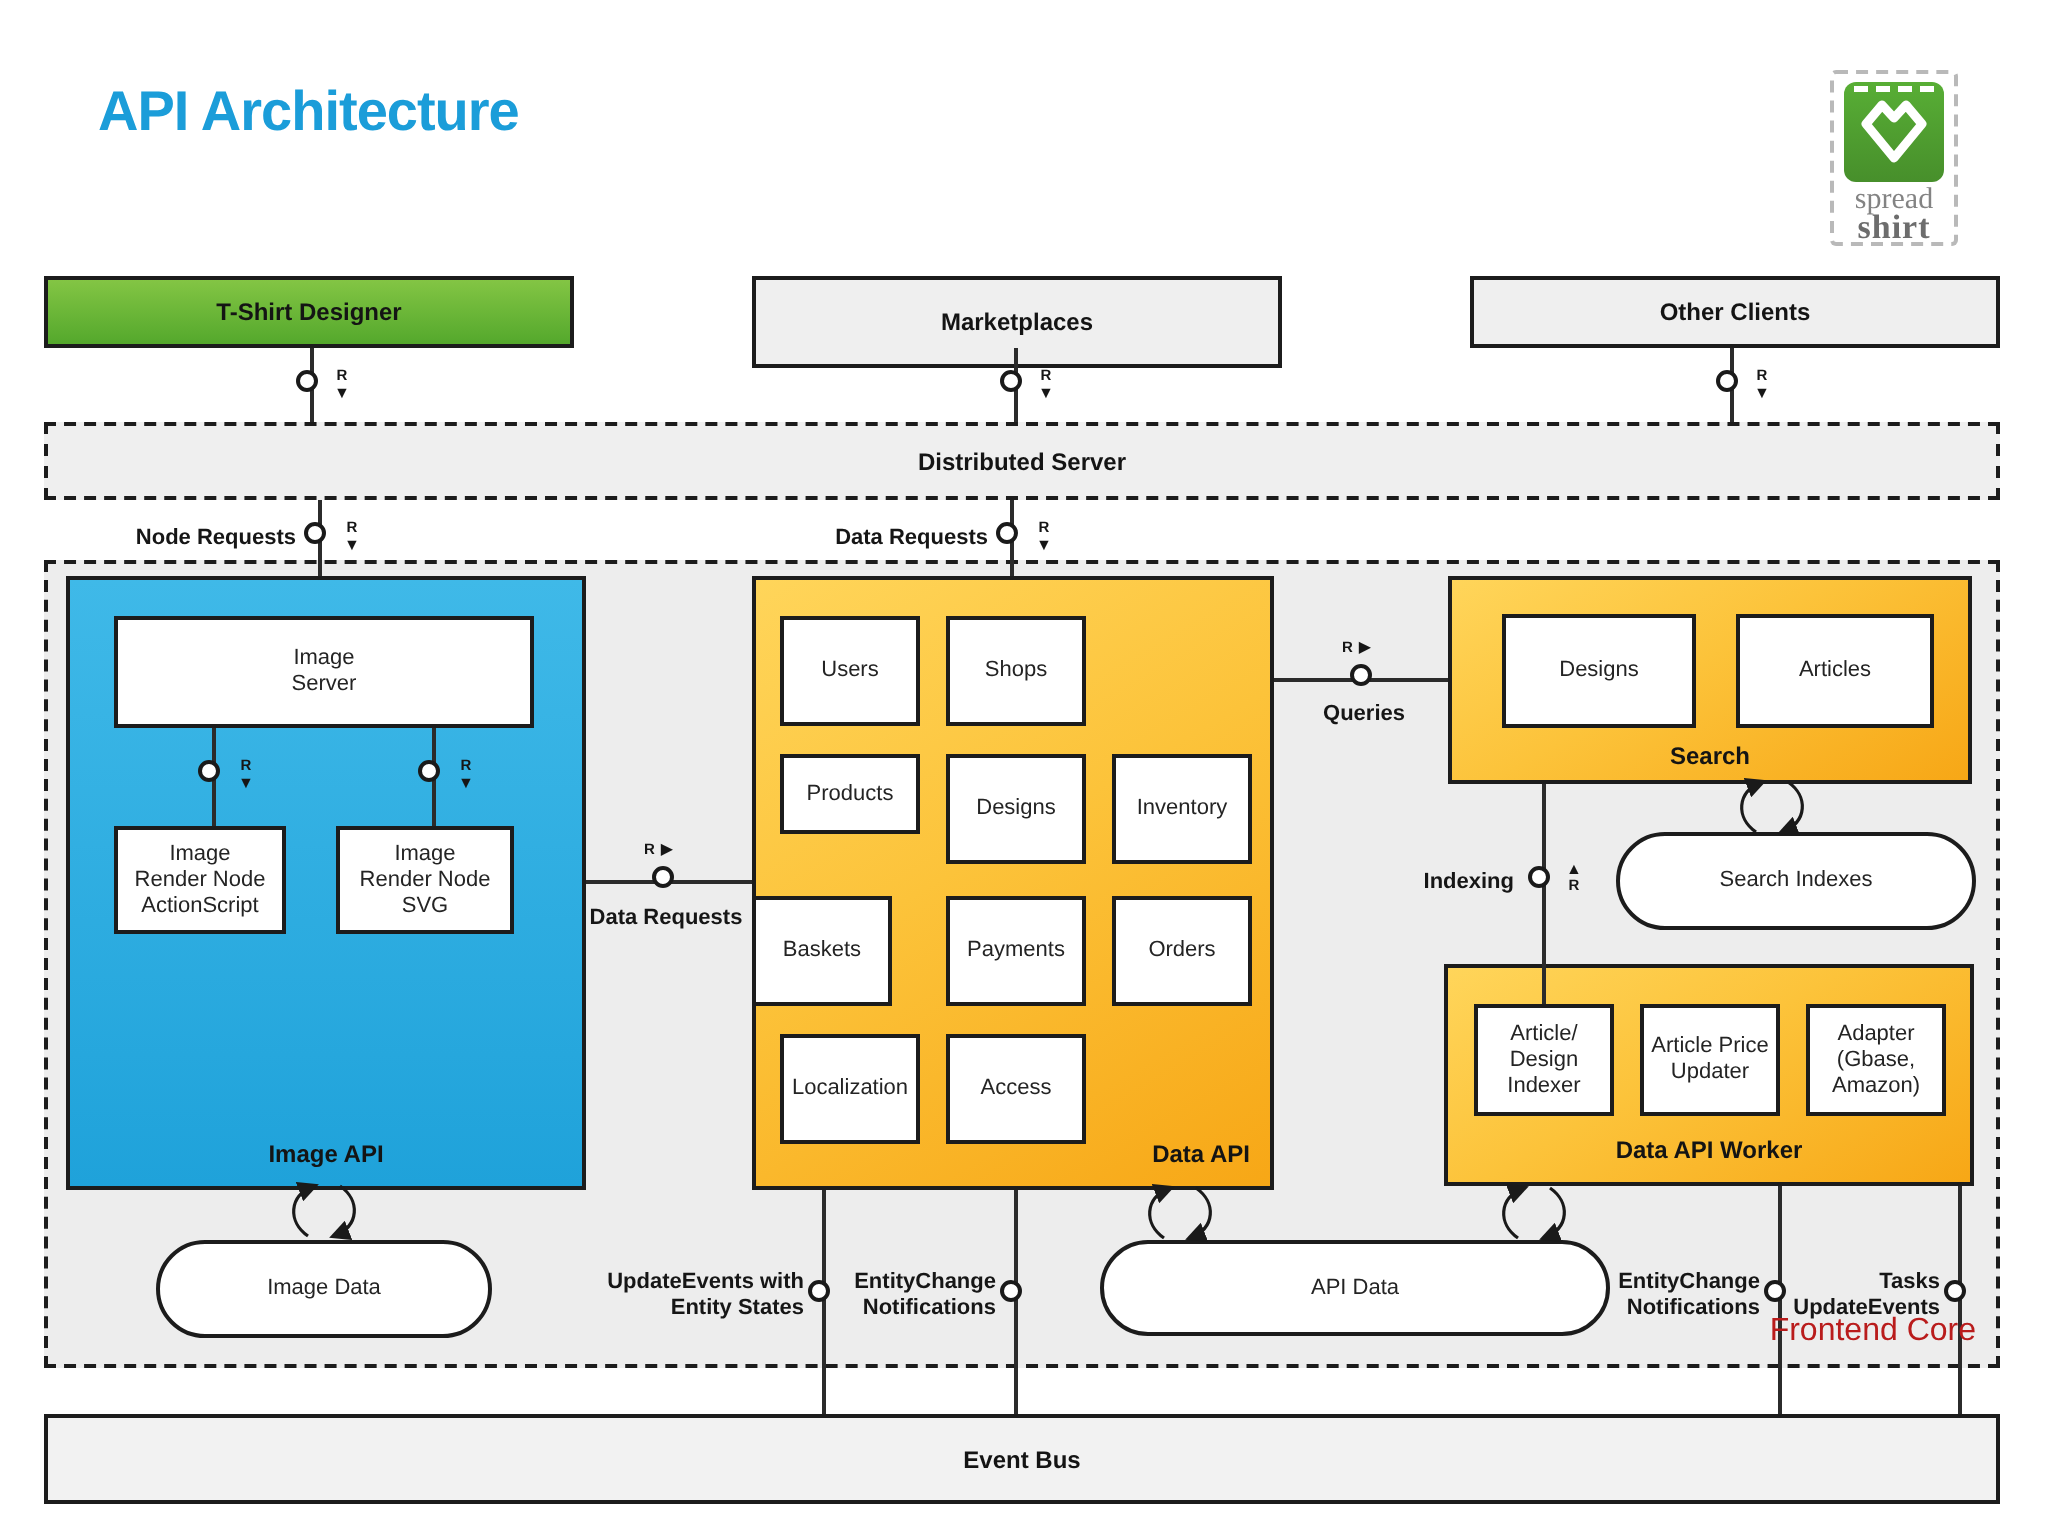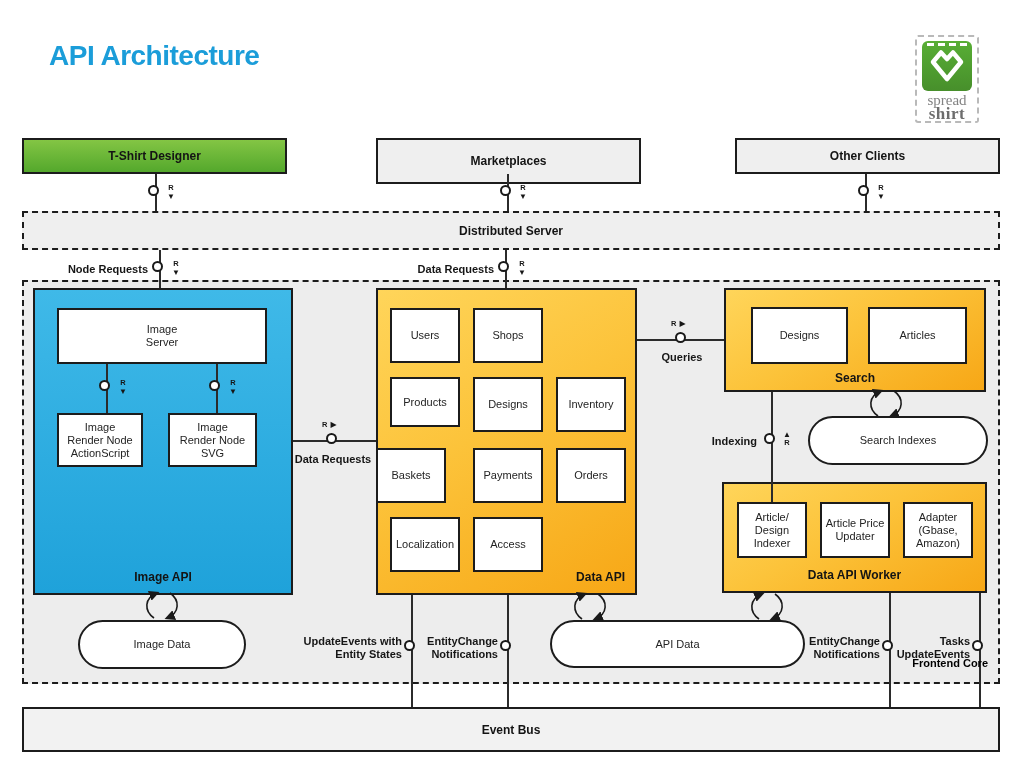--- a/index.html
+++ b/index.html
@@ -102,21 +102,21 @@
   </div>
   <div class="abs lbl tc" style="left:33px;top:570px;width:260px" data-bind="image_api.label">Image API</div>
 
   <div class="abs box yellow" style="left:376px;top:288px;width:261px;height:307px"></div>
   <div class="abs box white small" style="left:390px;top:308px;width:70px;height:55px">
       <span data-bind="data_api.modules.0">Users</span>
     </div>
   <div class="abs box white small" style="left:473px;top:308px;width:70px;height:55px">
       <span data-bind="data_api.modules.1">Shops</span>
     </div>
-  <div class="abs box white small" style="left:390px;top:377px;width:70px;height:50px">
+  <div class="abs box white small" style="left:390px;top:377px;width:70px;height:40px">
       <span data-bind="data_api.modules.2">Products</span>
     </div>
   <div class="abs box white small" style="left:473px;top:377px;width:70px;height:55px">
       <span data-bind="data_api.modules.3">Designs</span>
     </div>
   <div class="abs box white small" style="left:556px;top:377px;width:70px;height:55px">
       <span data-bind="data_api.modules.4">Inventory</span>
     </div>
   <div class="abs box white small" style="left:376px;top:448px;width:70px;height:55px">
       <span data-bind="data_api.modules.5">Baskets</span>
@@ -270,15 +270,15 @@
   <div class="abs clabel tc" style="left:632px;top:351px;width:100px" data-bind="connectors.queries">Queries</div>
   <div class="abs clabel tr" style="left:657px;top:435px;width:100px" data-bind="connectors.indexing">Indexing</div>
   <div class="abs clabel tr" style="left:290px;top:635px;width:112px" data-bind="connectors.update_events">UpdateEvents with
 Entity States</div>
   <div class="abs clabel tr" style="left:396px;top:635px;width:102px" data-bind="connectors.entity_change">EntityChange
 Notifications</div>
   <div class="abs clabel tr" style="left:778px;top:635px;width:102px" data-bind="connectors.entity_change">EntityChange
 Notifications</div>
   <div class="abs clabel tr" style="left:868px;top:635px;width:102px" data-bind="connectors.tasks">Tasks
 UpdateEvents</div>
-  <div class="abs tr" style="left:870px;top:657px;width:118px;font-weight:bold;font-size:11px;color:#000000" data-bind="frontend_core.label">Frontend Core</div>
+  <div class="abs tr" style="left:870px;top:657px;width:118px;font-weight:normal;font-size:16px;color:#b91c1c" data-bind="frontend_core.label">Frontend Core</div>
 
 </div>
 
 </body></html>

